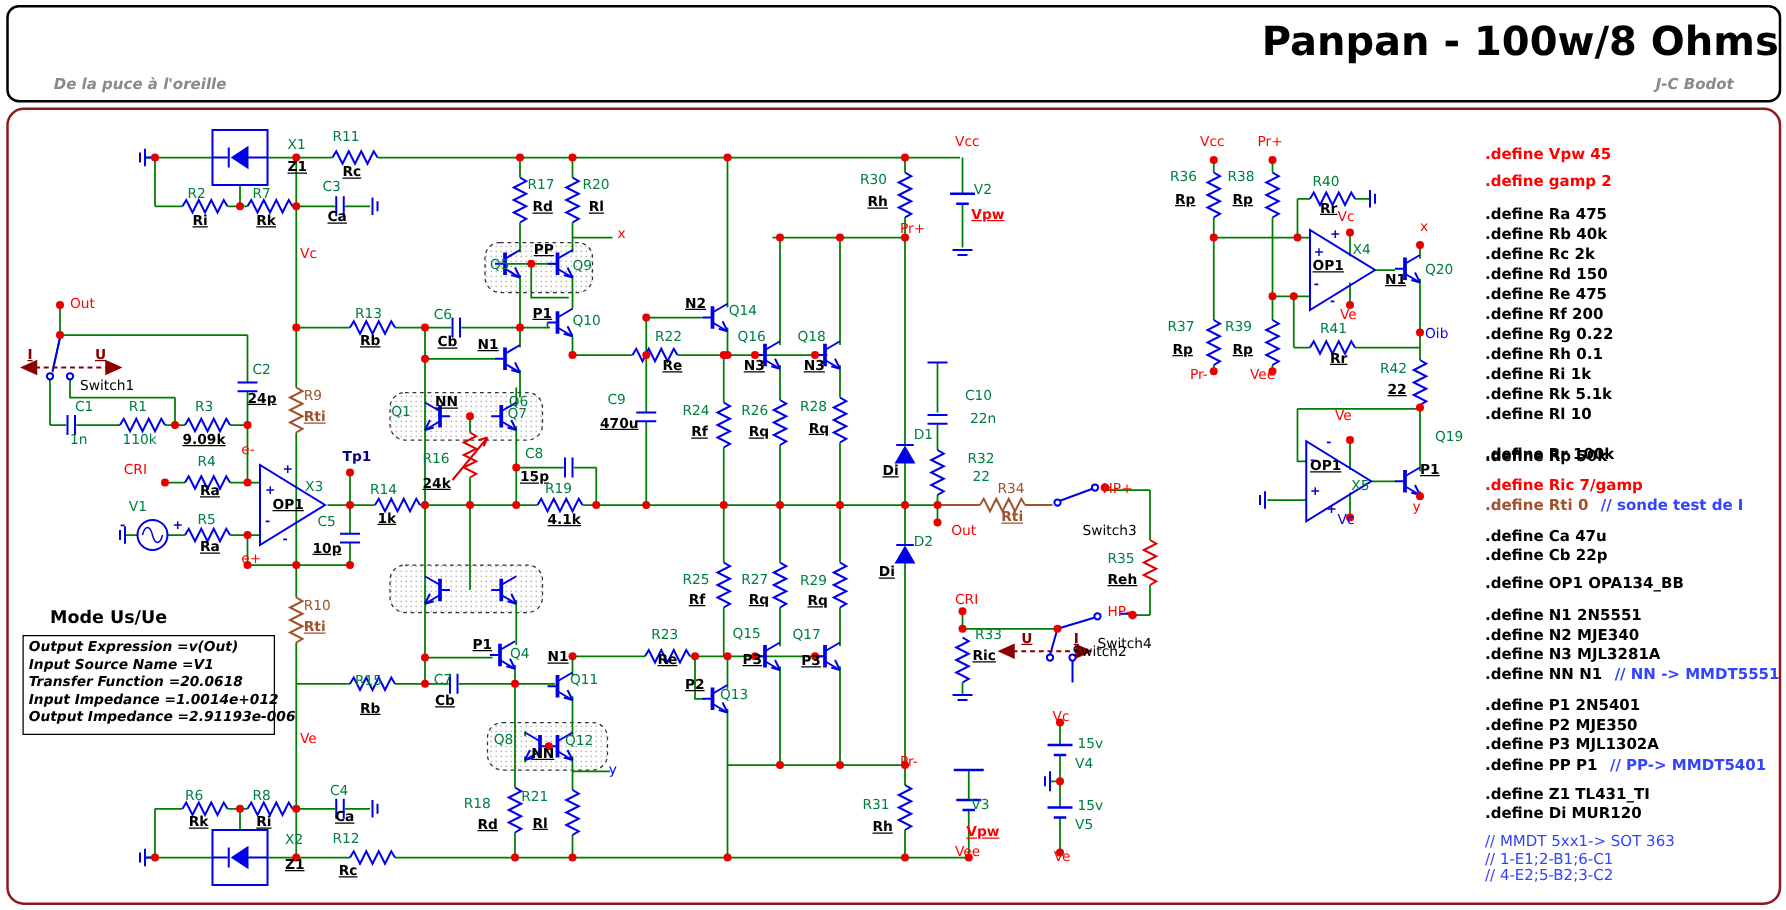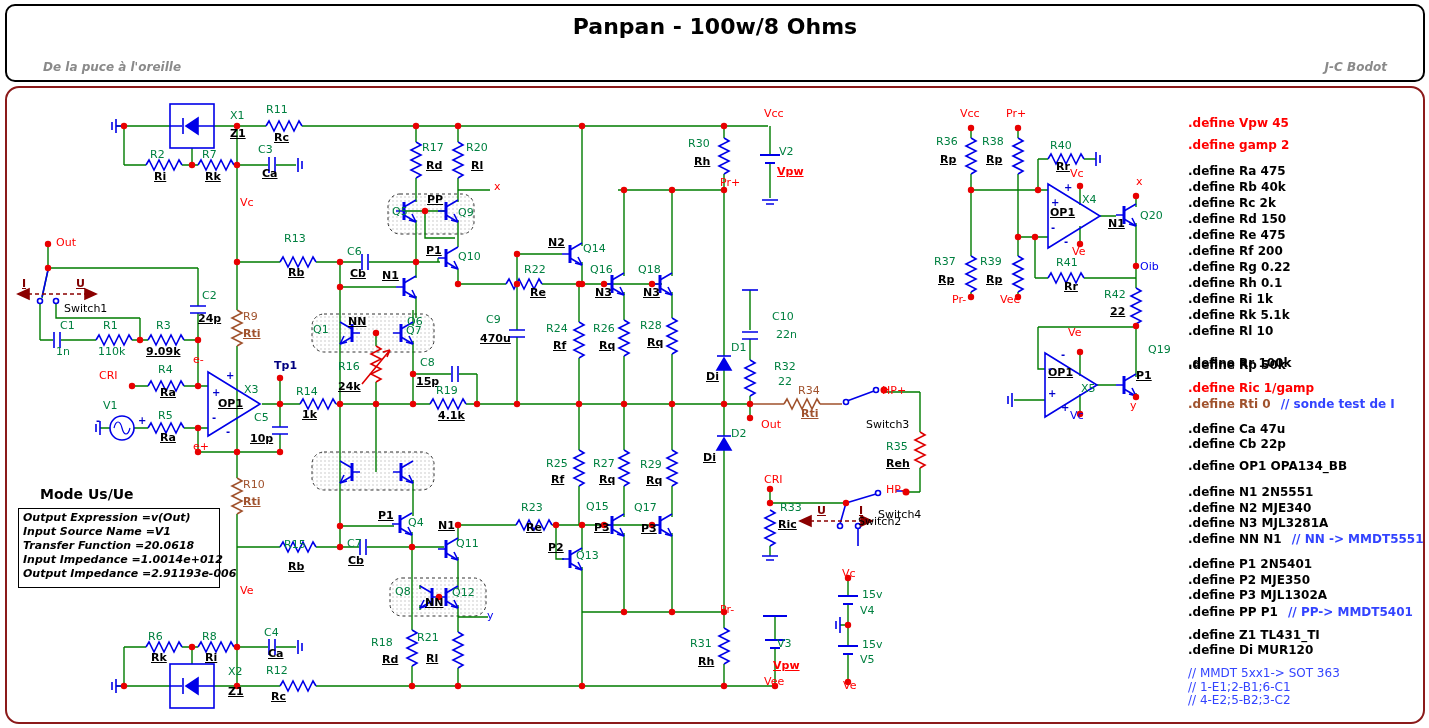--- a/index.html
+++ b/index.html
@@ -1,20 +1,20 @@
 <!DOCTYPE html>
 <html><head>
 <meta charset="utf-8">
 <style>
   html,body{margin:0;padding:0;background:#fff;font-family:"DejaVu Sans","Liberation Sans",sans-serif;}
   #stage{position:relative;width:1429px;height:728px;background:#fff;overflow:hidden;}
   .frame{position:absolute;background:#fff;}
   #hdr{left:5px;top:4px;width:1416px;height:74px;border:2px solid #000;border-radius:10px;}
   #main{left:5px;top:86px;width:1416px;height:634px;border:2px solid #8B1A1A;border-radius:14px;}
-  #title{position:absolute;left:0;right:0;top:8px;text-align:center;font-size:22px;font-weight:bold;color:#000;}
+  #title{position:absolute;left:0;right:0;top:8px;text-align:right;font-size:32px;font-weight:bold;color:#000;}
   #subtitle{position:absolute;left:0;right:0;top:48px;text-align:center;font-size:17px;font-weight:bold;font-style:italic;color:#000;}
   #hleft{position:absolute;left:36px;top:54px;font-size:12px;font-weight:bold;font-style:italic;color:#8a8a8a;}
   #hright{position:absolute;right:36px;top:54px;font-size:12px;font-weight:bold;font-style:italic;color:#8a8a8a;}
   svg{position:absolute;left:0;top:0;}
   .lbl{position:absolute;font-size:11px;line-height:1;white-space:pre;}
   .lbl.g{color:#008040;}
   .lbl.m{color:#000;font-weight:bold;text-decoration:underline;}
   .lbl.r{color:#f00;}
   .lbl.rm{color:#f00;font-weight:bold;text-decoration:underline;}
   .lbl.b{color:#0000ee;}
@@ -370,21 +370,21 @@
       <span class="lbl g" style="left: 60px; top: 320px;">C1</span>
       <span class="lbl g" style="left: 56px; top: 346px;">1n</span>
       <span class="lbl g" style="left: 103px; top: 320px;">R1</span>
       <span class="lbl g" style="left: 98px; top: 346px;">110k</span>
       <span class="lbl g" style="left: 156px; top: 320px;">R3</span>
       <span class="lbl m" style="left: 146px; top: 346px;">9.09k</span>
       <span class="lbl g" style="left: 202px; top: 290px;">C2</span>
       <span class="lbl m" style="left: 198px; top: 313px;">24p</span>
       <span class="lbl br" style="left: 243px; top: 311px;">R9</span>
       <span class="lbl brm" style="left: 243px; top: 328px;">Rti</span>
-      <span class="lbl g" style="left: 284px; top: 233px;">R13</span>
+      <span class="lbl g" style="left: 284px; top: 245px;">R13</span>
       <span class="lbl m" style="left: 288px; top: 267px;">Rb</span>
       <span class="lbl r" style="left: 193px; top: 354px;">e-</span>
       <span class="lbl r" style="left: 99px; top: 370px;">CRI</span>
       <span class="lbl g" style="left: 158px; top: 364px;">R4</span>
       <span class="lbl m" style="left: 160px; top: 387px;">Ra</span>
       <span class="lbl g" style="left: 103px; top: 400px;">V1</span>
       <span class="lbl g" style="left: 158px; top: 410px;">R5</span>
       <span class="lbl m" style="left: 160px; top: 432px;">Ra</span>
       <span class="lbl r" style="left: 193px; top: 441px;">e+</span>
       <span class="lbl g" style="left: 244px; top: 384px;">X3</span>
@@ -584,21 +584,21 @@
       <div class="def-line" style="top: 126px;"><span class="def-k">.define Rd 150</span></div>
       <div class="def-line" style="top: 142px;"><span class="def-k">.define Re 475</span></div>
       <div class="def-line" style="top: 158px;"><span class="def-k">.define Rf 200</span></div>
       <div class="def-line" style="top: 174px;"><span class="def-k">.define Rg 0.22</span></div>
       <div class="def-line" style="top: 190px;"><span class="def-k">.define Rh 0.1</span></div>
       <div class="def-line" style="top: 206px;"><span class="def-k">.define Ri 1k</span></div>
       <div class="def-line" style="top: 222px;"><span class="def-k">.define Rk 5.1k</span></div>
       <div class="def-line" style="top: 238px;"><span class="def-k">.define Rl 10</span></div>
       <div class="def-line" style="top: 272px;"><span class="def-k">.define Rp 50k</span></div>
       <div class="def-line" style="top: 270px;"><span class="def-k">.define Rr 100k</span></div>
-      <div class="def-line" style="top: 295px;"><span class="def-r">.define Ric 1/gamp</span></div>
+      <div class="def-line" style="top: 295px;"><span class="def-r">.define Ric 7/gamp</span></div>
       <div class="def-line" style="top: 311px;"><span class="def-br">.define Rti 0</span><span class="cmt">// sonde test de I</span></div>
       <div class="def-line" style="top: 336px;"><span class="def-k">.define Ca 47u</span></div>
       <div class="def-line" style="top: 351px;"><span class="def-k">.define Cb 22p</span></div>
       <div class="def-line" style="top: 373px;"><span class="def-k">.define OP1 OPA134_BB</span></div>
       <div class="def-line" style="top: 399px;"><span class="def-k">.define N1 2N5551</span></div>
       <div class="def-line" style="top: 415px;"><span class="def-k">.define N2 MJE340</span></div>
       <div class="def-line" style="top: 430px;"><span class="def-k">.define N3 MJL3281A</span></div>
       <div class="def-line" style="top: 446px;"><span class="def-k">.define NN N1</span><span class="cmt">// NN -&gt; MMDT5551</span></div>
       <div class="def-line" style="top: 471px;"><span class="def-k">.define P1 2N5401</span></div>
       <div class="def-line" style="top: 487px;"><span class="def-k">.define P2 MJE350</span></div>

